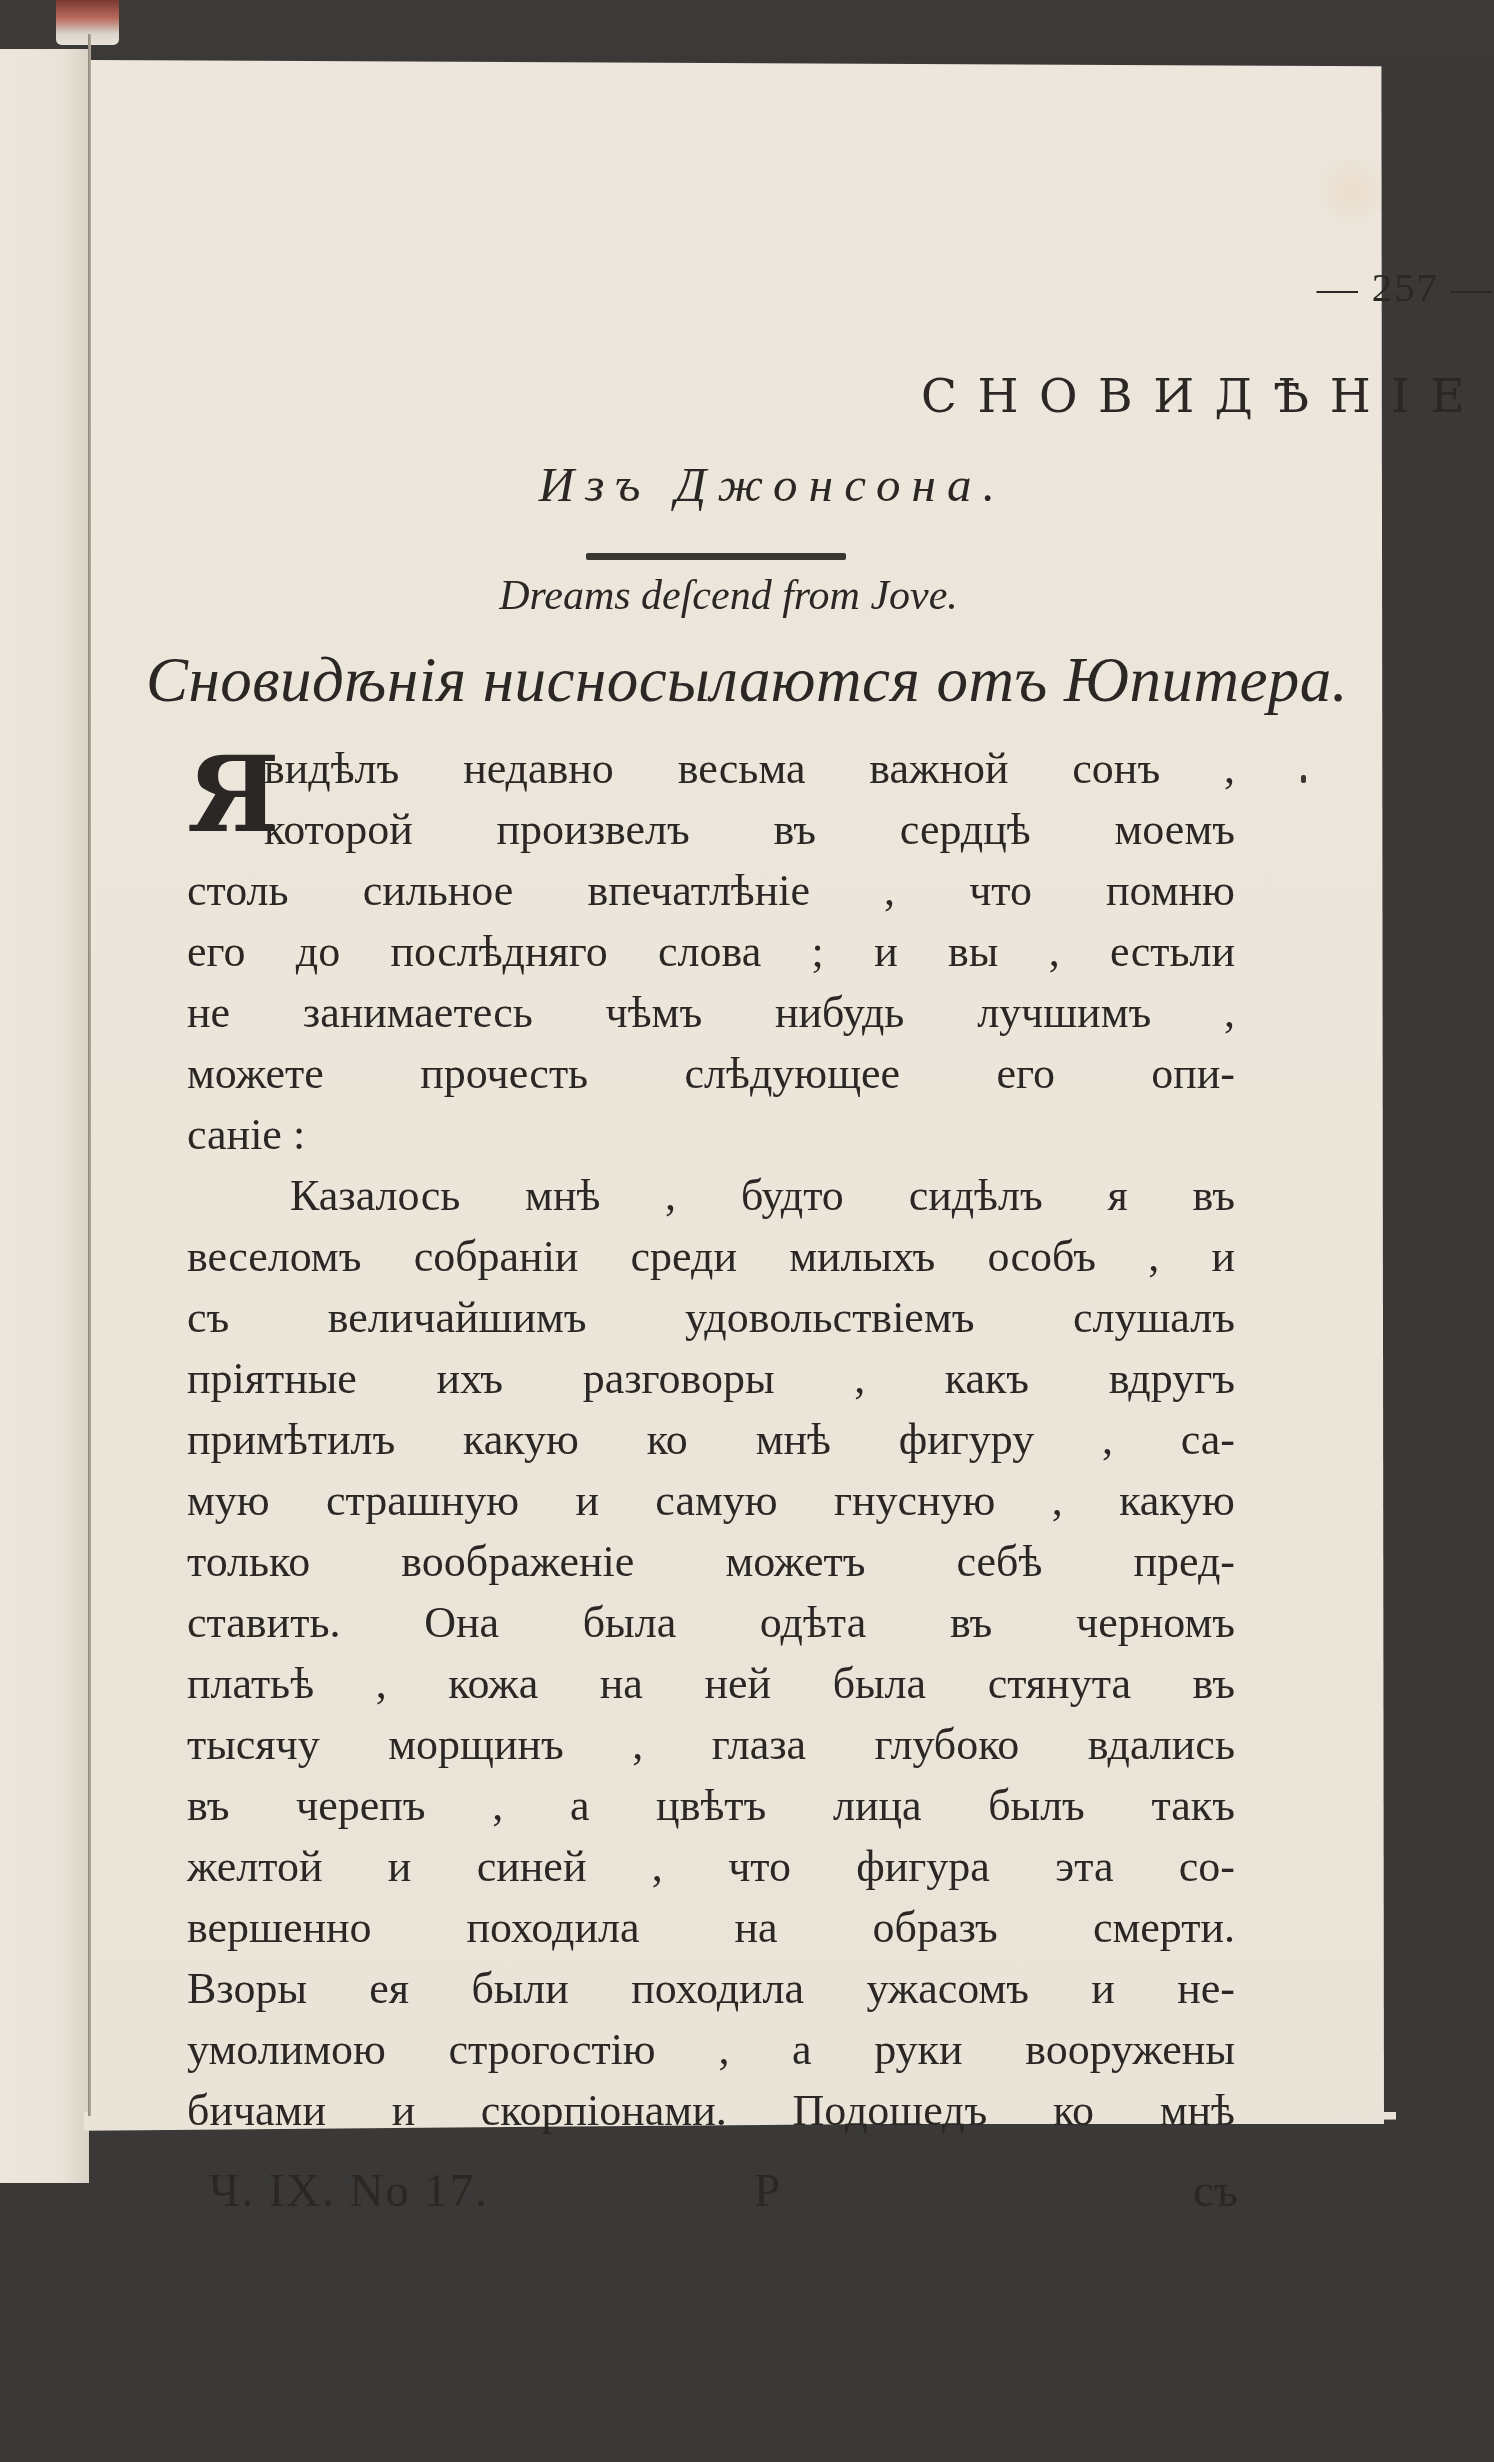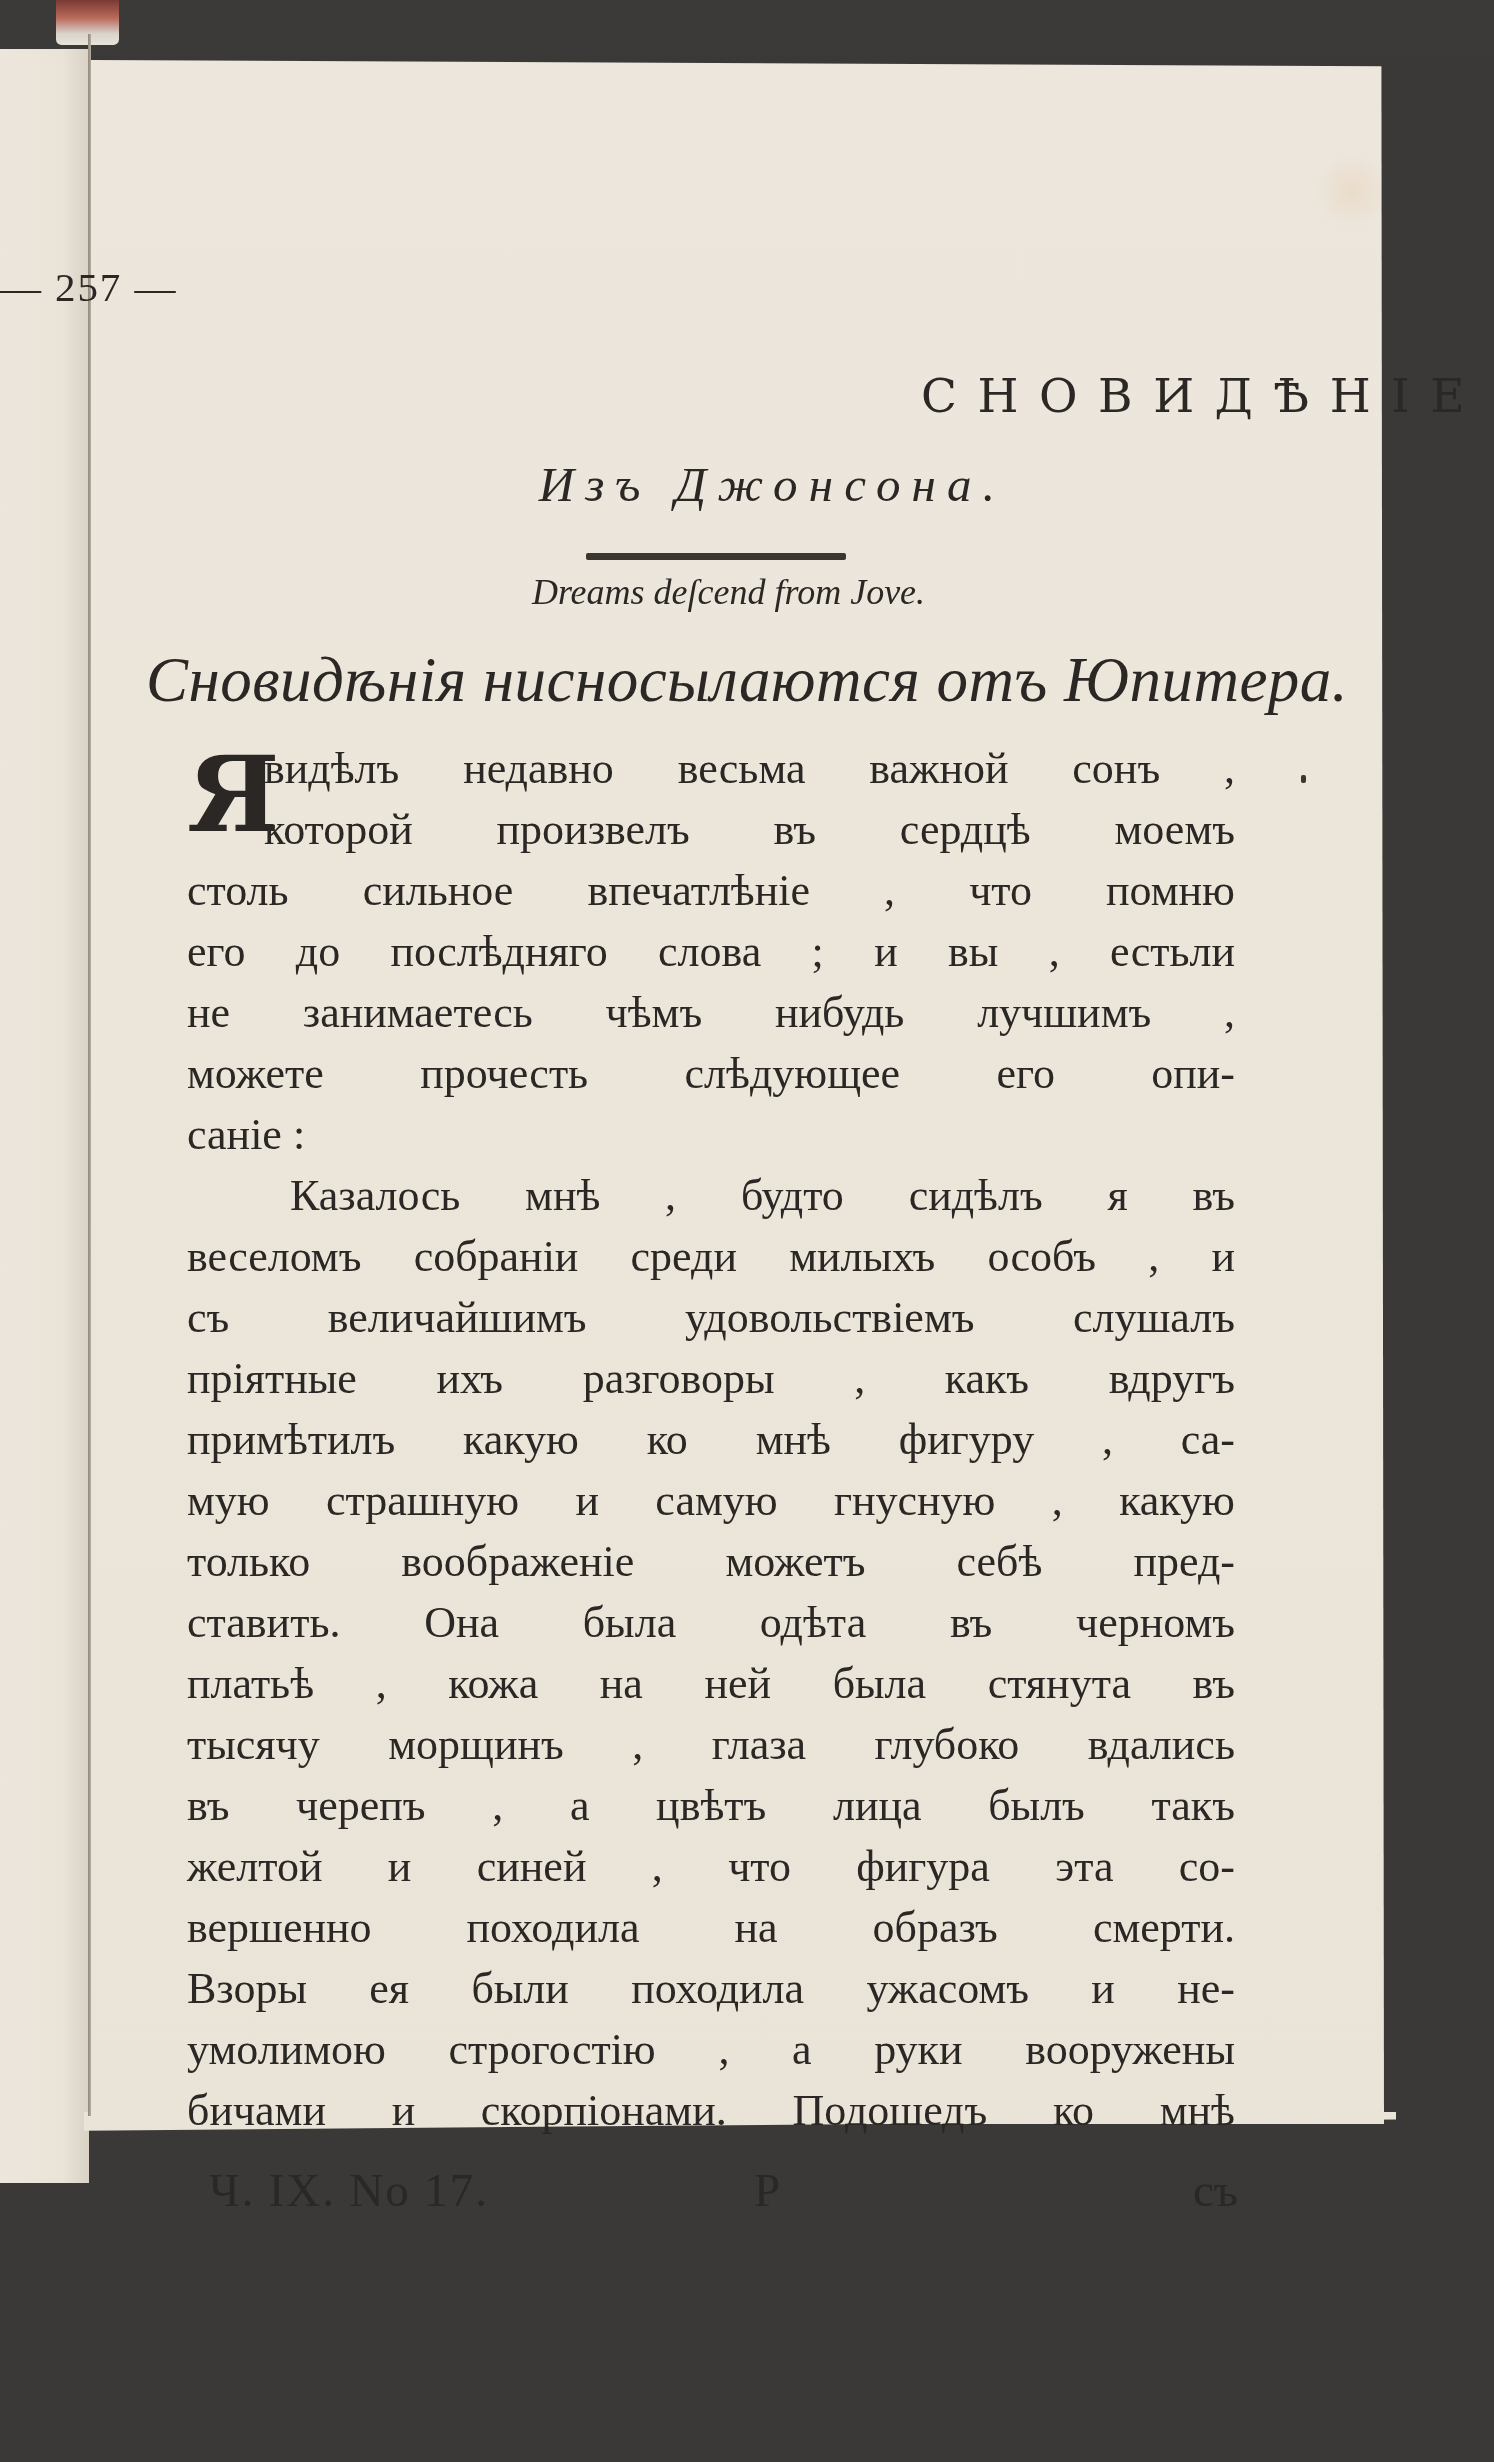--- a/index.html
+++ b/index.html
@@ -60,21 +60,21 @@
       background: #e9e3d8;
       clip-path: polygon(0 0, 100% 0, 100% 40%, 0 100%);
     }
 
     .ink { color: #2a2724; }
 
     .page-number {
       position: absolute;
       left: 0; width: 1494px;
       top: 263px;
-      text-align: left;
+      text-align: right;
       font-family: "Liberation Serif", serif;
       font-size: 41px;
       letter-spacing: 1.9px;
     }
     .title {
       position: absolute;
       left: 0; width: 1457px;
       top: 368px;
       text-align: right;
       font-family: "DejaVu Serif", serif;
@@ -100,21 +100,21 @@
       background: #3a3632;
       border-radius: 1.9px;
     }
     .epigraph-en {
       position: absolute;
       left: 0; width: 1457px;
       top: 571px;
       text-align: center;
       font-family: "Liberation Serif", serif;
       font-style: italic;
-      font-size: 36px;
+      font-size: 42px;
     }
     .epigraph-ru {
       position: absolute;
       left: 0; width: 1494px;
       top: 644px;
       text-align: center;
       font-family: "Liberation Serif", serif;
       font-style: italic;
       font-size: 63px;
       letter-spacing: 0.5px;

